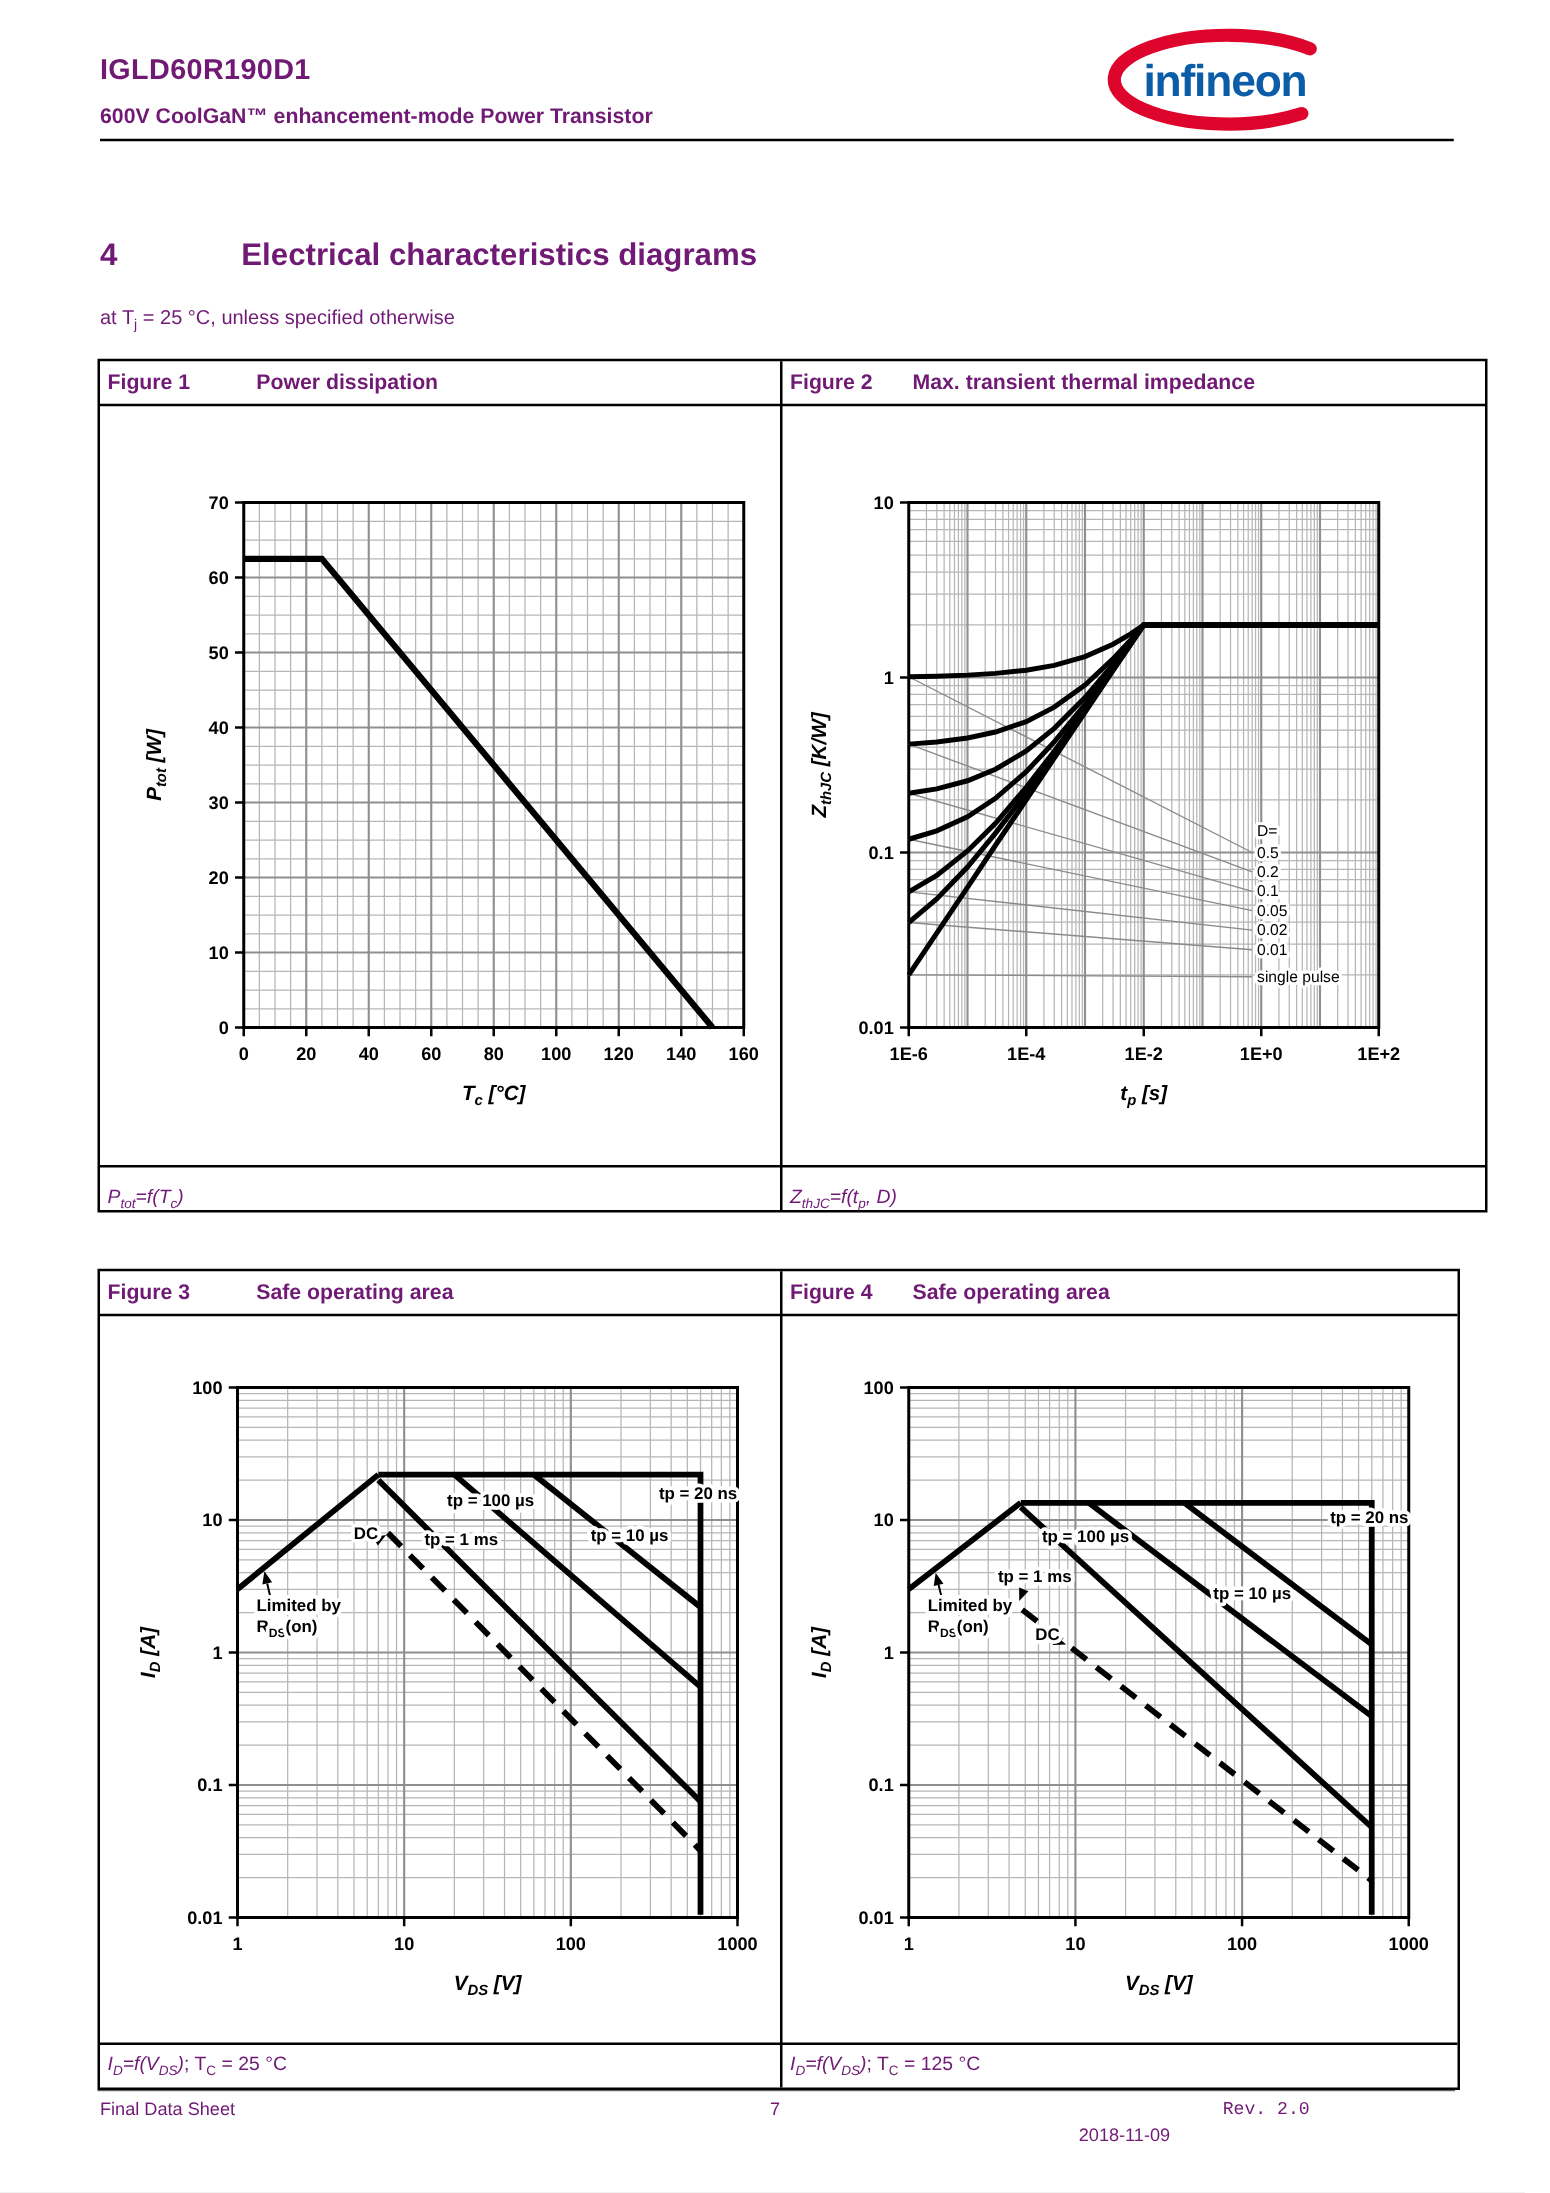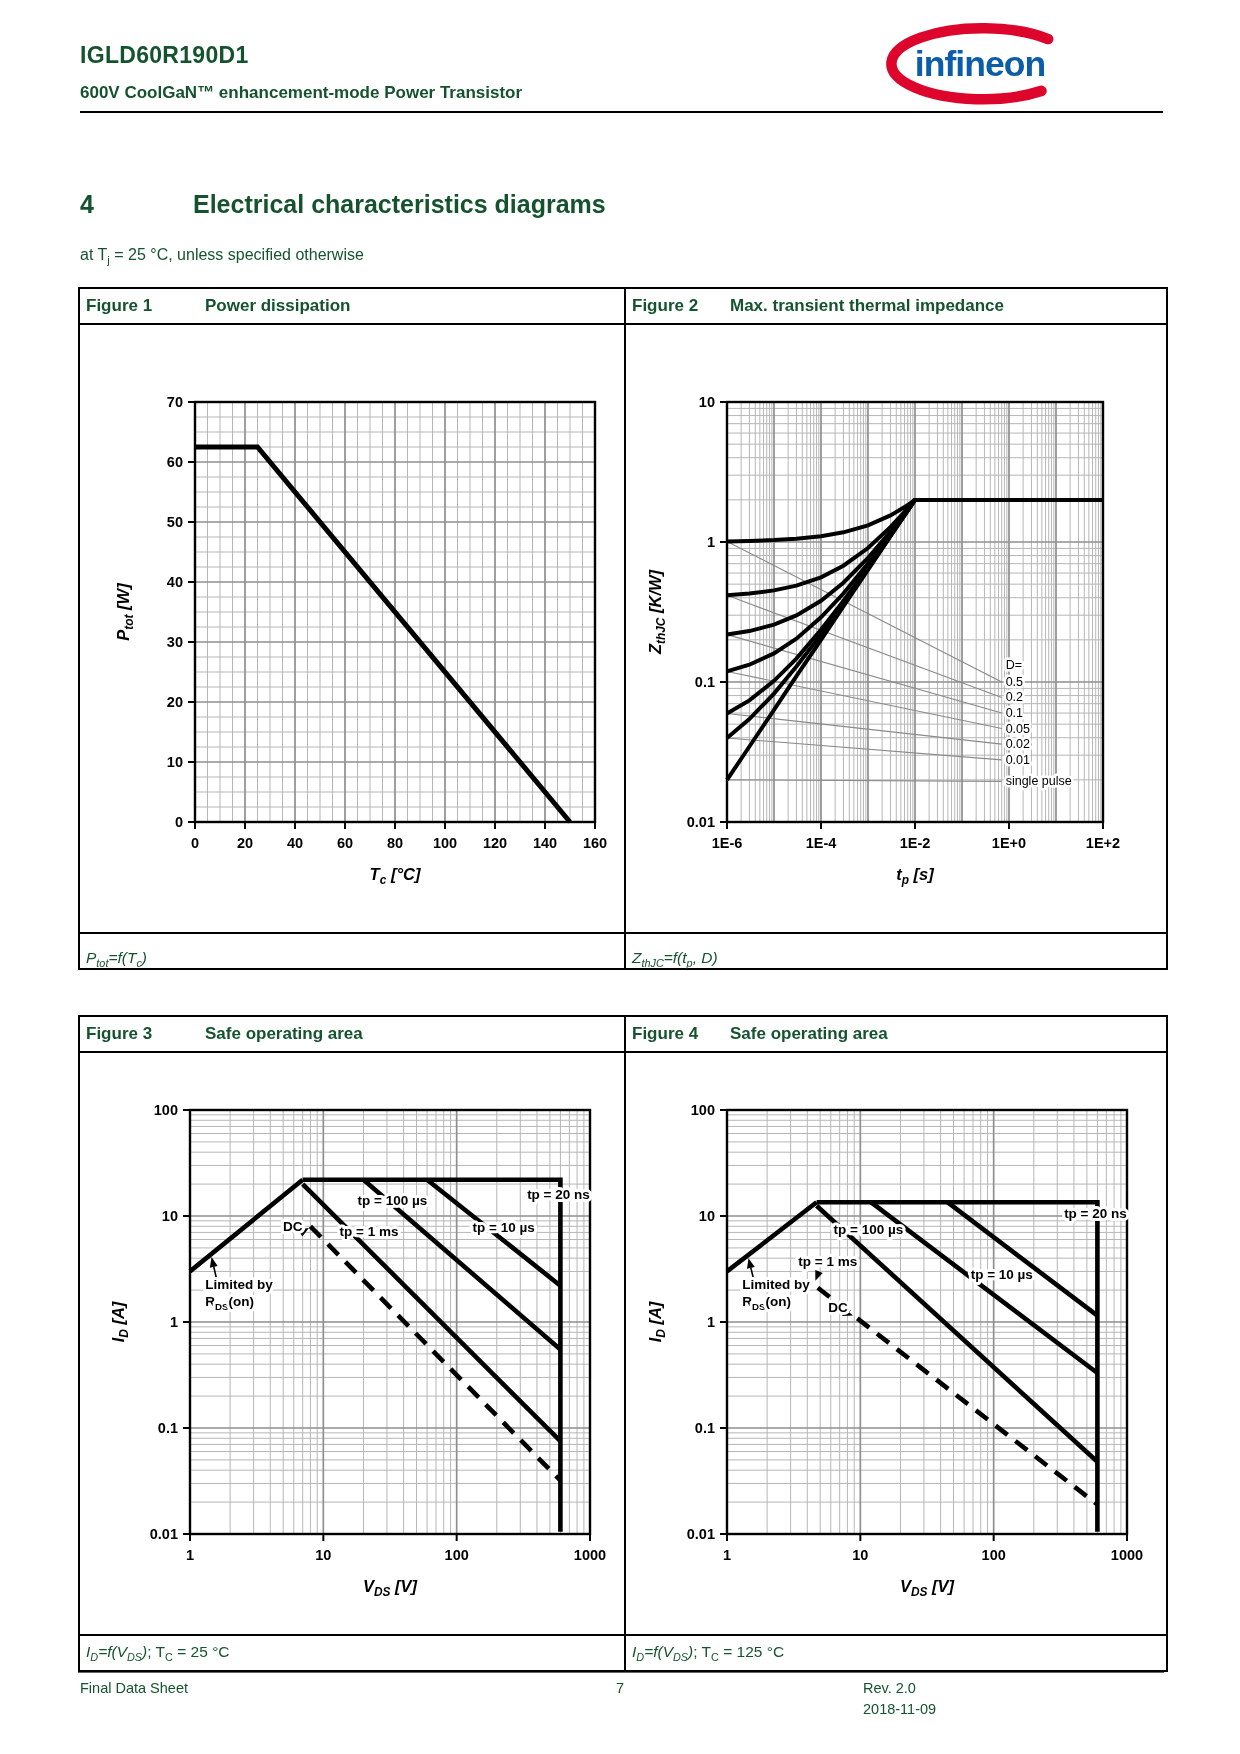--- a/index.html
+++ b/index.html
@@ -1,44 +1,44 @@
 <!DOCTYPE html>
 <html><head>
 <meta charset="utf-8">
 <style>
   html,body{margin:0;padding:0;background:#e8e8e8;}
   .page{position:relative;width:1240px;height:1754px;background:#fff;margin:0 auto;
-        font-family:"Liberation Sans",sans-serif;color:#14532d;overflow:hidden;}
+        font-family:"Liberation Sans",sans-serif;color:#701a75;overflow:hidden;}
   .abs{position:absolute;}
   .doc-title{left:80px;top:42px;font-size:23px;font-weight:bold;letter-spacing:.3px;}
   .doc-subtitle{left:80px;top:83px;font-size:17px;font-weight:bold;}
   .head-rule{left:80px;top:111px;width:1083px;height:2px;background:#000;}
   .logo{left:884px;top:22px;width:192px;height:84px;}
   .sec-num{left:80px;top:190px;font-size:25px;font-weight:bold;}
   .sec-title{left:193px;top:190px;font-size:25px;font-weight:bold;}
   .condition{left:80px;top:246px;font-size:16px;}
   .fig-table{position:absolute;left:78px;width:1086px;border:2px solid #000;background:#fff;}
-  .t1{top:287px;height:679px;}
+  .t1{top:287px;height:679px;padding-left:22px;}
   .t2{top:1015px;height:653px;text-align:center;}
   .divider{position:absolute;left:544px;top:0;width:2px;height:100%;background:#000;}
   .head-row-rule{position:absolute;left:0;top:34px;width:100%;height:2px;background:#000;}
   .fig-label{position:absolute;top:7px;font-size:17px;font-weight:bold;white-space:nowrap;}
   .fig-title{position:absolute;top:7px;font-size:17px;font-weight:bold;white-space:nowrap;}
   .cap-rule{position:absolute;left:0;width:100%;height:2px;background:#000;}
   .t1 .cap-rule{top:643px;} .t2 .cap-rule{top:617px;}
   .caption{position:absolute;font-size:15.5px;white-space:nowrap;}
   .t1 .caption{top:660px;} .t2 .caption{top:626px;}
   .cap-main{font-style:italic;}
   .chart{position:absolute;}
   #chart0{left:80px;top:321px;} #chart1{left:624px;top:321px;}
   #chart2{left:80px;top:1049px;} #chart3{left:624px;top:1049px;}
   .footer-rule{left:78px;top:1672px;width:1086px;height:1px;background:#666;}
   .footer-left{left:80px;top:1680px;font-size:14.5px;}
   .footer-page{left:0;top:1680px;width:1240px;text-align:center;font-size:14.5px;}
-  .footer-rev{left:863px;top:1680px;width:300px;text-align:left;font-size:14.5px;}
+  .footer-rev{left:863px;top:1680px;width:300px;text-align:center;font-size:14.5px;font-family:Liberation Mono, monospace;}
   .footer-date{left:863px;top:1701px;width:300px;text-align:left;font-size:14.5px;}
   sub{font-size:70%;}
 </style>
 </head>
 <body>
 
 <div class="page">
 
   <div class="abs doc-title">IGLD60R190D1</div>
   <div class="abs doc-subtitle">600V CoolGaN™ enhancement-mode Power Transistor</div>

